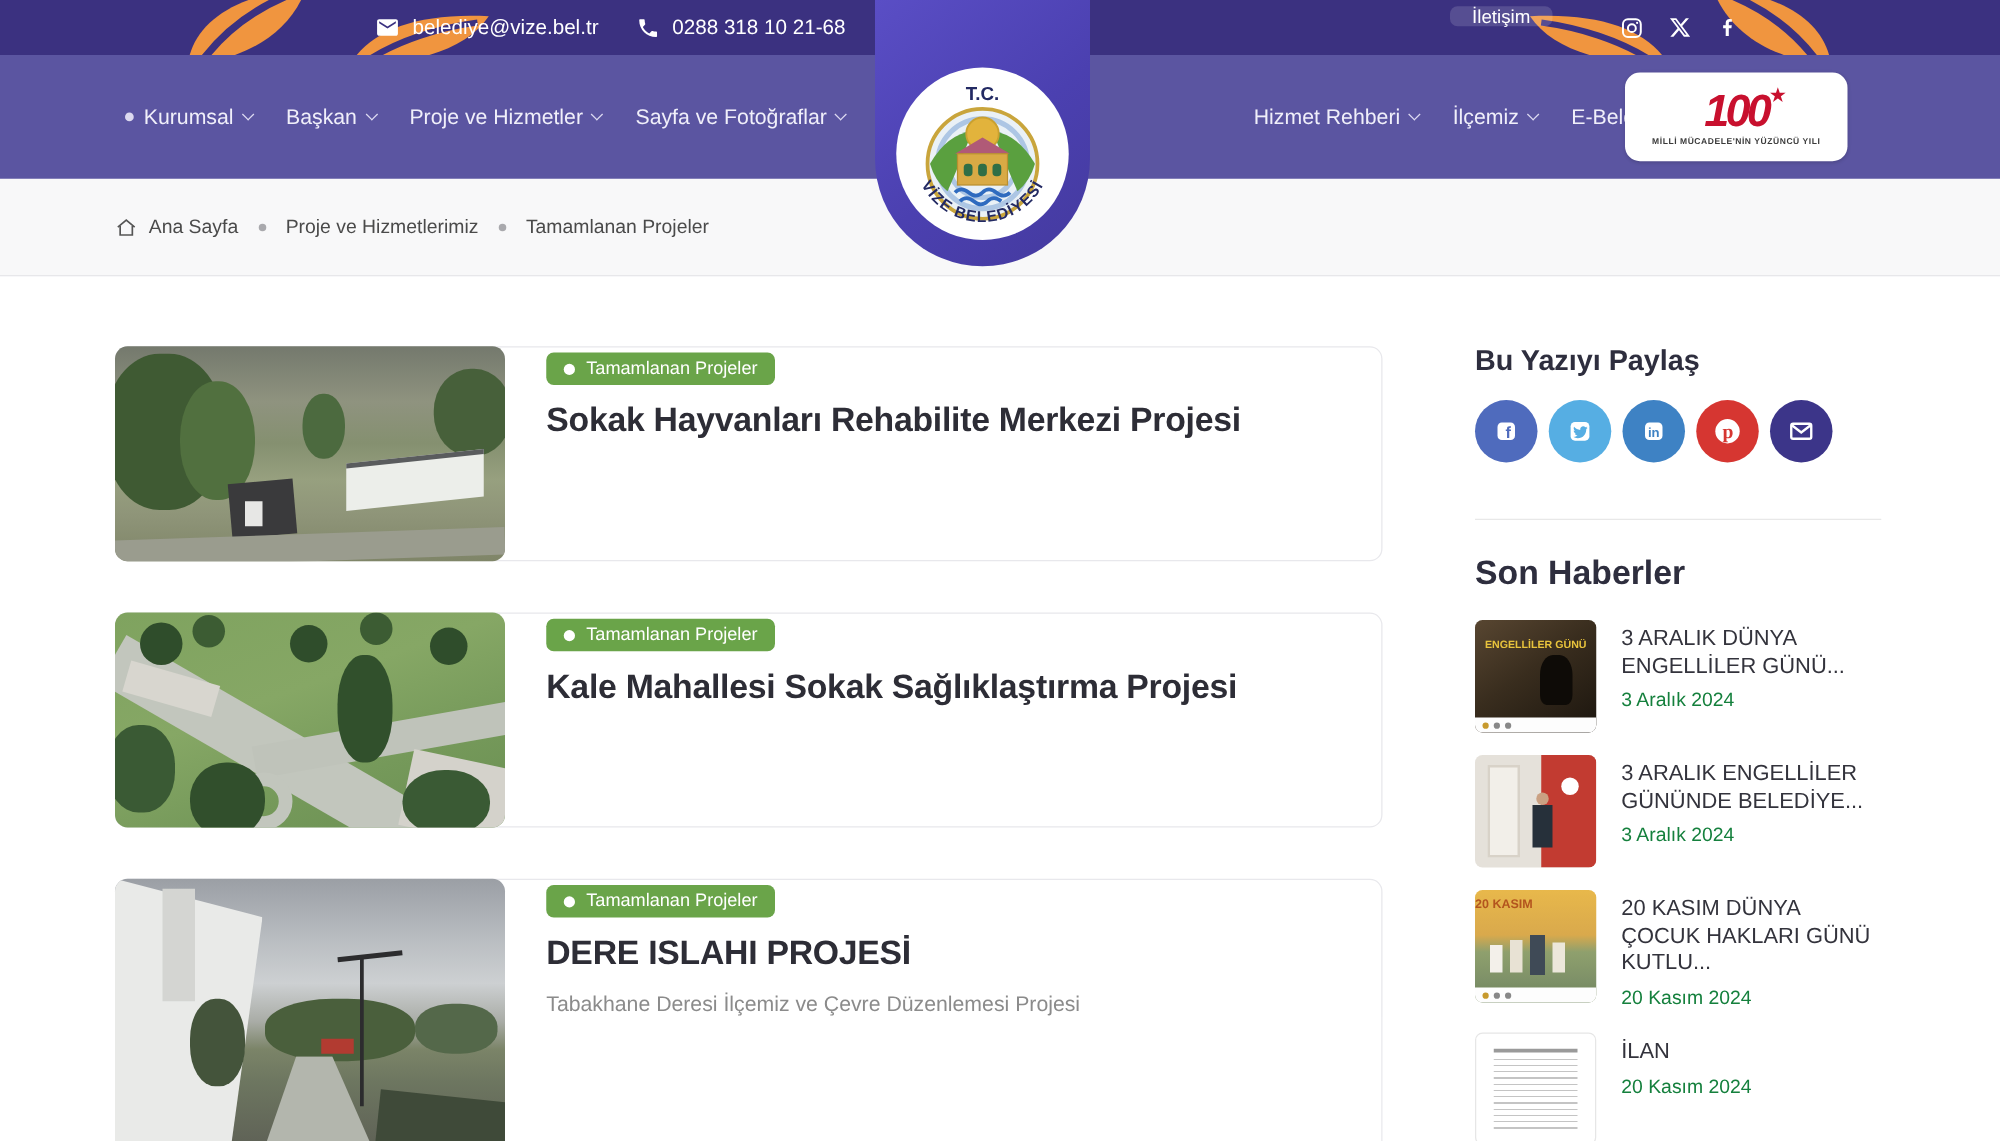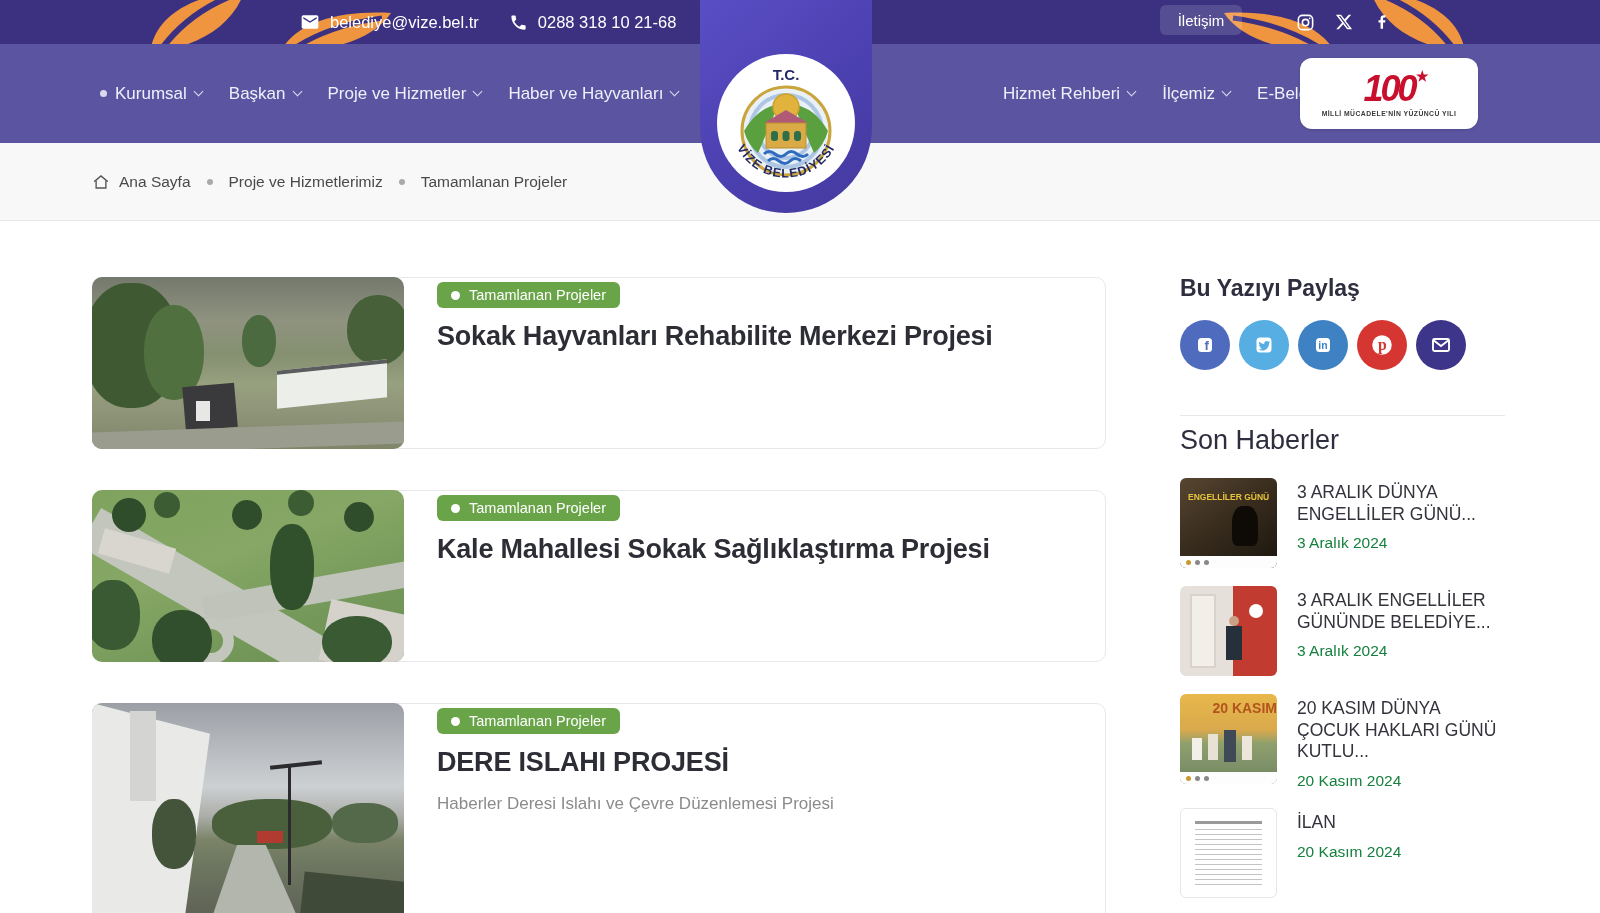--- a/index.html
+++ b/index.html
@@ -6,21 +6,21 @@
   body { font-family:"Liberation Sans", sans-serif; background:#ffffff; }
   .page { position:relative; width:1600px; height:913px; overflow:hidden; background:#fff; }
 
   
   .topbar { position:absolute; top:0; left:0; width:1600px; height:44px; background:#3b3180; overflow:hidden; z-index:4; }
   .leaves { position:absolute; top:0; height:50px; }
   .leaves.left { left:55px; }
   .leaves.right { right:40px; transform:scaleX(-1); }
   .contact-group { position:absolute; top:0; left:300px; height:44px; display:flex; align-items:center; gap:30px; }
   .contact-item { display:flex; align-items:center; gap:10px; color:#ffffff; font-size:16.5px; text-decoration:none; }
-  .btn-contact { position:absolute; left:1160px; top:5px; width:82px; height:30px; background:rgba(255,255,255,0.14); border:none; border-radius:6px; color:#fff; font-size:15px; font-family:inherit; cursor:pointer; }
+  .btn-contact { position:absolute; left:1160px; top:5px; width:82px; height:16px; background:rgba(255,255,255,0.14); border:none; border-radius:6px; color:#fff; font-size:15px; font-family:inherit; cursor:pointer; }
   .social-row { position:absolute; left:1296px; top:0; height:44px; display:flex; align-items:center; gap:20px; }
   .social-row a { display:flex; align-items:center; }
 
   
   .navbar { position:absolute; top:44px; left:0; width:1600px; height:99px; background:#5b55a1; z-index:3; }
   .menu { position:absolute; top:0; height:99px; display:flex; align-items:center; }
   .menu.left { left:100px; }
   .menu.right { left:1003px; }
   .menu-item { display:inline-flex; align-items:center; color:#f0effa; font-size:17px; margin-right:27px; cursor:pointer; white-space:nowrap; }
   .active-dot { width:7px; height:7px; border-radius:50%; background:#dcd9ef; margin-right:8px; }
@@ -58,21 +58,21 @@
   .img1 { background:linear-gradient(180deg,#74796d 0%,#8f937f 26%,#859070 45%,#97a07f 62%,#8f9579 78%,#7f8568 100%); }
   .img2 { background:linear-gradient(160deg,#7fa35f 0%,#86a765 40%,#75995a 70%,#6a8f52 100%); }
   .img3 { background:linear-gradient(180deg,#9b9fa5 0%,#b9bdc1 22%,#cdd0d2 38%,#a9aca6 52%,#7b8468 62%,#6d7660 74%,#5d5f55 100%); }
 
   
   .sidebar { position:absolute; left:1180px; top:53px; width:325px; }
   .share-heading { font-size:23px; font-weight:700; color:#2e2e3e; }
   .share-row { display:flex; gap:9px; margin-top:18px; }
   .share-btn { width:50px; height:50px; border-radius:50%; border:none; display:flex; align-items:center; justify-content:center; cursor:pointer; }
   .divider { height:1px; background:#e8e8e8; margin-top:45px; }
-  .news-heading { font-size:27px; font-weight:400; color:#2e2e3e; margin-top:9px; }
+  .news-heading { font-size:27px; font-weight:700; color:#2e2e3e; margin-top:27px; }
   .news-list { margin-top:22px; }
   .news-item { display:flex; gap:20px; margin-bottom:18px; cursor:pointer; }
   .news-thumb { position:relative; flex:0 0 97px; width:97px; height:90px; border-radius:6px; overflow:hidden; }
   .news-title { font-size:17.5px; font-weight:400; color:#33333c; line-height:1.24; padding-top:4px; }
   .news-date { font-size:15.5px; color:#15803d; margin-top:9px; }
   .strip { position:absolute; left:0; right:0; bottom:0; height:12px; background:#fdfdfd; display:flex; align-items:center; gap:4px; padding-left:6px; }
   .strip i { width:5px; height:5px; border-radius:50%; display:block; }
 </style>
 </head>
 <body>
@@ -144,21 +144,21 @@
         </span>
       <span class="menu-item">
           <span>Başkan</span>
           <span class="chev"></span>
         </span>
       <span class="menu-item">
           <span>Proje ve Hizmetler</span>
           <span class="chev"></span>
         </span>
       <span class="menu-item">
-          <span>Haber ve Hayvanları</span>
+          <span>Sayfa ve Fotoğraflar</span>
           <span class="chev"></span>
         </span>
     </div>
     <div class="menu right">
       <span class="menu-item">
           <span>Hizmet Rehberi</span>
           <span class="chev"></span>
         </span>
       <span class="menu-item">
           <span>İlçemiz</span>
@@ -286,21 +286,21 @@
           <div class="dec" style="left:178px;top:60px;width:52px;height:4px;background:#2c2c2e;transform:rotate(-6deg);"></div>
           <div class="dec" style="left:60px;top:96px;width:44px;height:70px;background:#44543b;border-radius:46%;"></div>
           <div class="dec" style="left:210px;bottom:0;width:110px;height:46px;background:#3f4a39;transform:rotate(6deg);"></div>
         </div>
         <div class="card-body">
           <span class="badge">
               <span class="badge-dot"></span>
               <span>Tamamlanan Projeler</span>
             </span>
           <h2 class="card-title">DERE ISLAHI PROJESİ</h2>
-          <div class="card-sub">Haberler Deresi Islahı ve Çevre Düzenlemesi Projesi</div>
+          <div class="card-sub">Tabakhane Deresi İlçemiz ve Çevre Düzenlemesi Projesi</div>
         </div>
       </article>
 
     </section>
 
     <aside class="sidebar">
       <h3 class="share-heading">Bu Yazıyı Paylaş</h3>
       <div class="share-row">
         <button class="share-btn" style="background:#4f6bbd;">
           <svg width="24" height="24" viewBox="0 0 24 24">
@@ -365,21 +365,21 @@
             <div class="dec" style="left:49px;top:30px;width:10px;height:10px;border-radius:50%;background:#caa183;"></div>
           </div>
           <div>
             <div class="news-title">3 ARALIK ENGELLİLER GÜNÜNDE BELEDİYE...</div>
             <div class="news-date">3 Aralık 2024</div>
           </div>
         </div>
 
         <div class="news-item">
           <div class="news-thumb" style="background:linear-gradient(180deg,#e8b84b 0%,#d9a94c 40%,#8fa06d 55%,#7e9168 80%,#6e8259 100%);">
-            <div class="dec" style="left:0;right:0;top:6px;text-align:right;color:#b3541e;font-size:14px;font-weight:bold;">20 KASIM</div>
+            <div class="dec" style="left:0;right:0;top:6px;text-align:left;color:#b3541e;font-size:10px;font-weight:bold;">20 KASIM</div>
             <div class="dec" style="left:12px;top:44px;width:10px;height:22px;background:#f3f0ea;"></div>
             <div class="dec" style="left:28px;top:40px;width:10px;height:26px;background:#e8e2d4;"></div>
             <div class="dec" style="left:44px;top:36px;width:12px;height:32px;background:#3f4a56;"></div>
             <div class="dec" style="left:62px;top:42px;width:10px;height:24px;background:#ece7da;"></div>
             <div class="strip">
                 <i style="background:#c79a2e;"></i>
                 <i style="background:#888;"></i>
                 <i style="background:#888;"></i>
               </div>
           </div>

